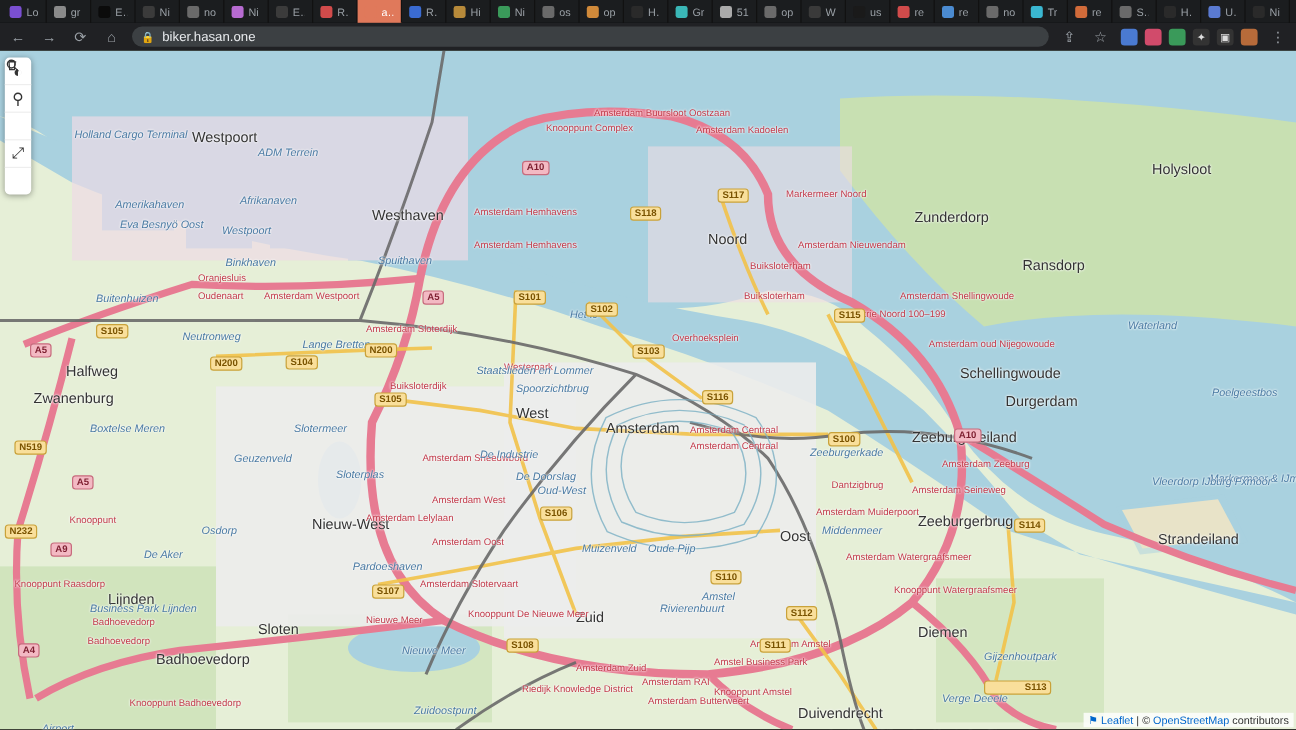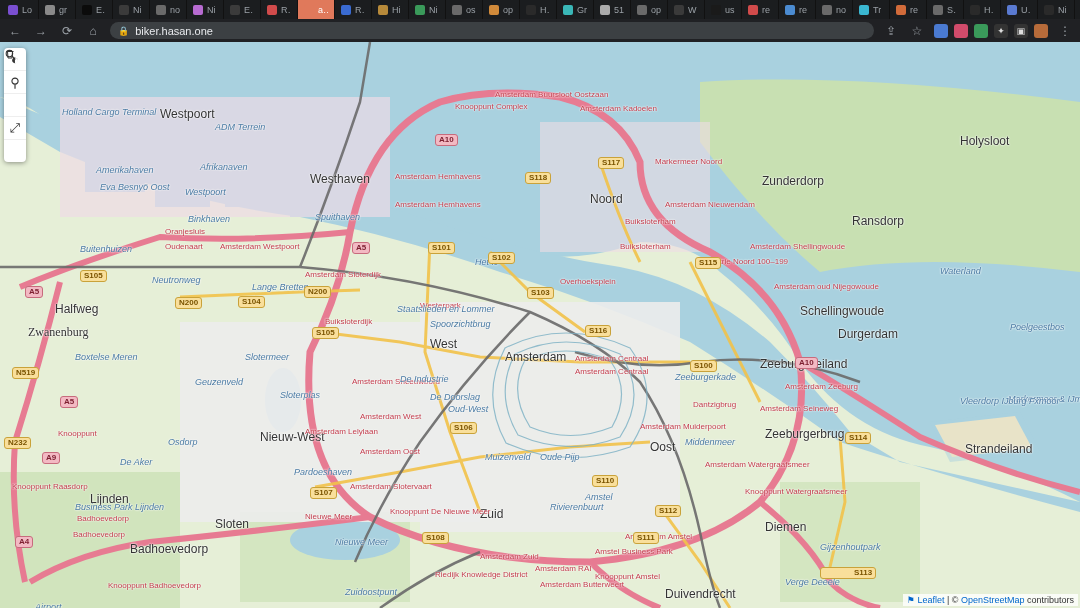--- a/index.html
+++ b/index.html
@@ -284,36 +284,36 @@
       <span class="place big" style="left: 260px; top: 388px;">Nieuw-West</span>
       <span class="place big" style="left: 650px; top: 398px;">Oost</span>
       <span class="place big" style="left: 480px; top: 465px;">Zuid</span>
       <span class="place big" style="left: 430px; top: 295px;">West</span>
       <span class="place big" style="left: 765px; top: 478px;">Diemen</span>
       <span class="place big" style="left: 852px; top: 172px;">Ransdorp</span>
       <span class="place big" style="left: 762px; top: 132px;">Zunderdorp</span>
       <span class="place big" style="left: 960px; top: 92px;">Holysloot</span>
       <span class="place big" style="left: 838px; top: 285px;">Durgerdam</span>
       <span class="place big" style="left: 215px; top: 475px;">Sloten</span>
-      <span class="place big" style="left: 28px; top: 283px; font-family: Liberation Serif, serif;">Zwanenburg</span>
+      <span class="place big" style="left: 28px; top: 283px;">Zwanenburg</span>
       <span class="place big" style="left: 55px; top: 260px;">Halfweg</span>
       <span class="place big" style="left: 90px; top: 450px;">Lijnden</span>
       <span class="place big" style="left: 130px; top: 500px;">Badhoevedorp</span>
       <span class="place big" style="left: 160px; top: 65px;">Westpoort</span>
       <span class="place big" style="left: 665px; top: 545px;">Duivendrecht</span>
       <span class="place big" style="left: 965px; top: 400px;">Strandeiland</span>
       <span class="place big" style="left: 310px; top: 130px;">Westhaven</span>
       <span class="place big" style="left: 765px; top: 385px;">Zeeburgerbrug</span>
       <span class="place big" style="left: 800px; top: 262px;">Schellingwoude</span>
       <span class="place big" style="left: 760px; top: 315px;">Zeeburgereiland</span>
       <span class="place red" style="left: 575px; top: 312px;">Amsterdam Centraal</span>
       <span class="place red" style="left: 575px; top: 325px;">Amsterdam Centraal</span>
       <span class="place red" style="left: 305px; top: 228px;">Amsterdam Sloterdijk</span>
       <span class="place red" style="left: 625px; top: 490px;">Amsterdam Amstel</span>
-      <span class="place red" style="left: 640px; top: 380px;">Amsterdam Muiderpoort</span>
+      <span class="place red" style="left: 640px; top: 380px; padding-left: 40px;">Amsterdam Muiderpoort</span>
       <span class="place red" style="left: 305px; top: 385px;">Amsterdam Lelylaan</span>
       <span class="place red" style="left: 480px; top: 510px;">Amsterdam Zuid</span>
       <span class="place red" style="left: 690px; top: 565px;">Amsterdam Bijlmer ArenA</span>
       <span class="place red" style="left: 535px; top: 522px;">Amsterdam RAI</span>
       <span class="place red" style="left: 655px; top: 115px;">Markermeer Noord</span>
       <span class="place red" style="left: 785px; top: 340px;">Amsterdam Zeeburg</span>
       <span class="place red" style="left: 352px; top: 335px;">Amsterdam Sneeuwbord</span>
       <span class="place red" style="left: 360px; top: 370px;">Amsterdam West</span>
       <span class="place red" style="left: 360px; top: 405px;">Amsterdam Oost</span>
       <span class="place red" style="left: 350px; top: 440px;">Amsterdam Slotervaart</span>

